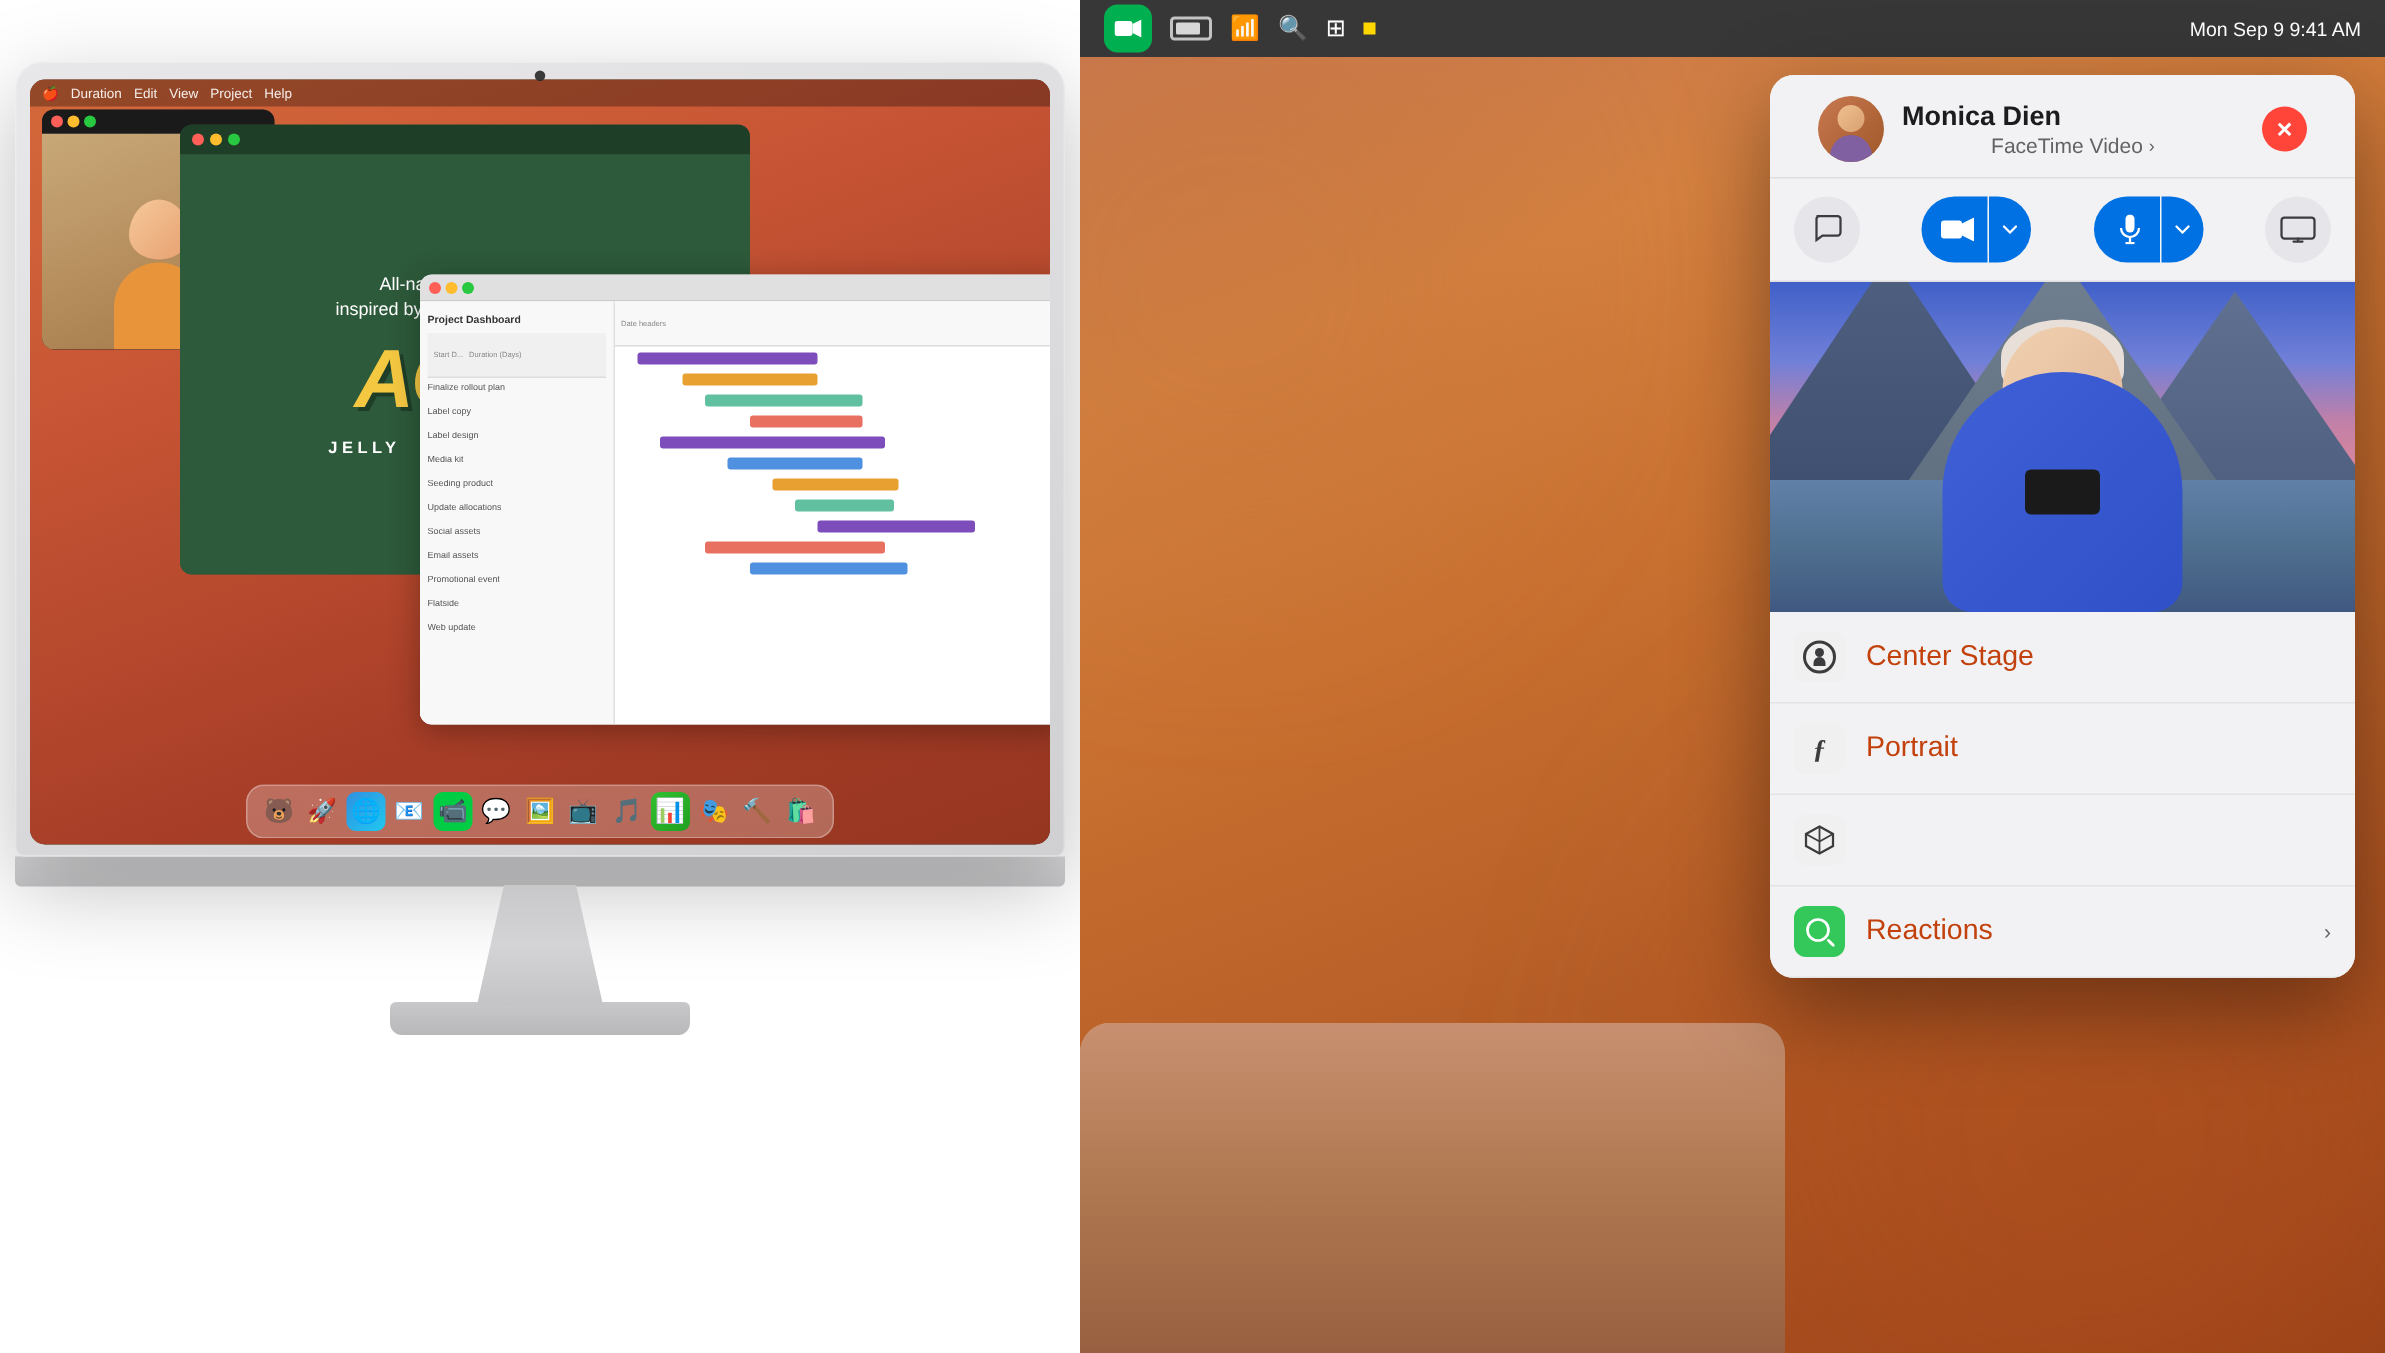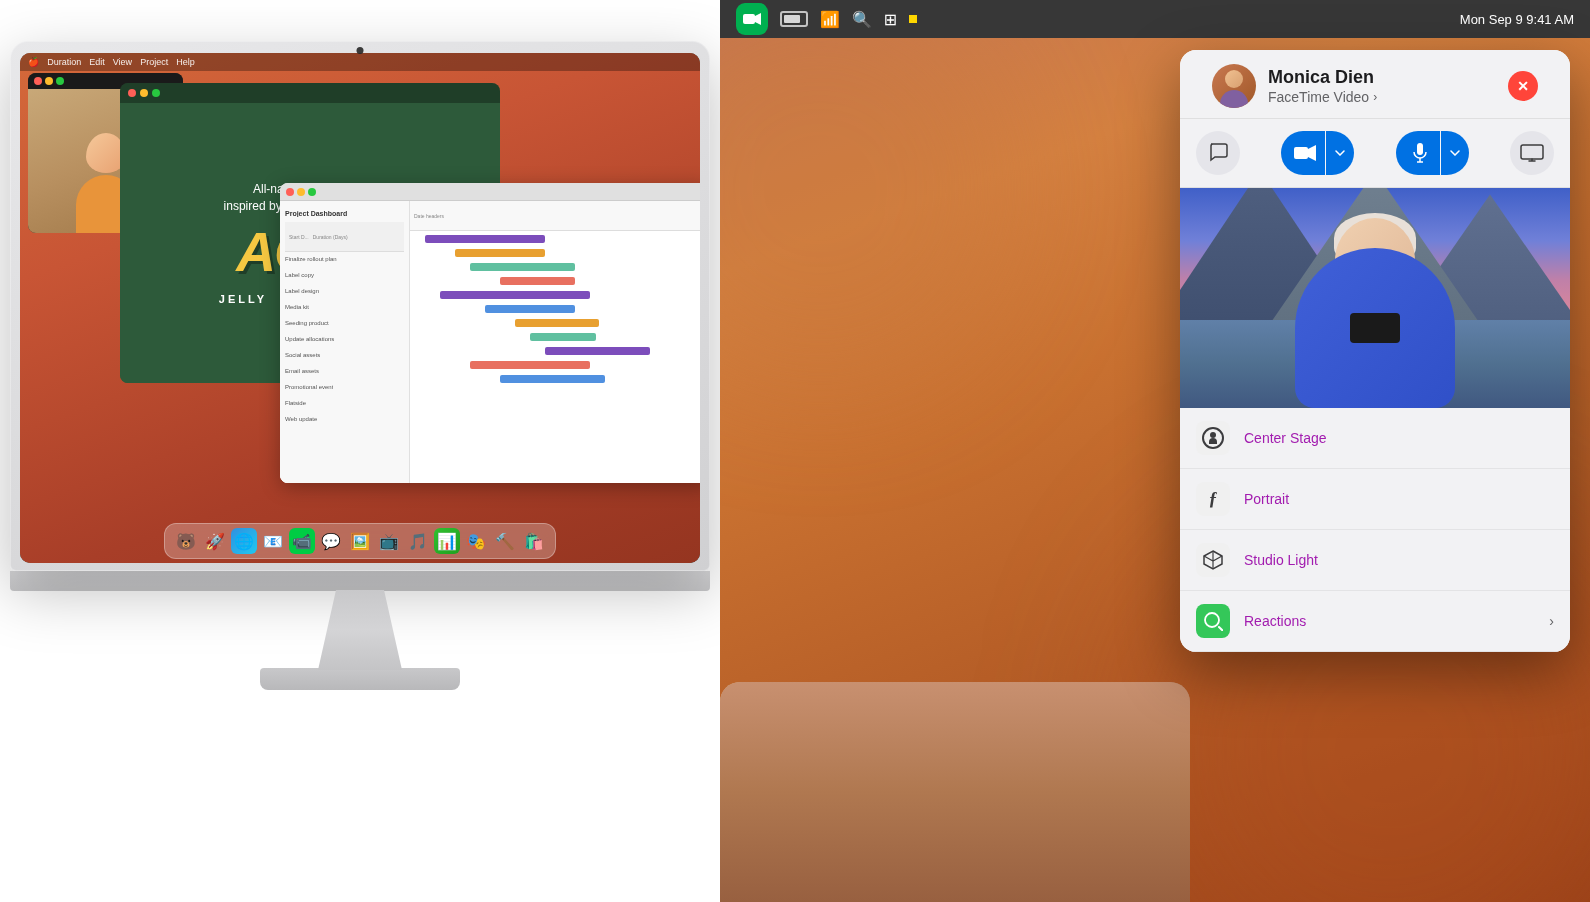--- a/index.html
+++ b/index.html
@@ -494,20 +494,21 @@
       color: #1c1c1e;
       line-height: 1.2;
     }
 
     .caller-app {
       font-size: 14px;
       color: #636366;
       display: flex;
       align-items: center;
       gap: 4px;
+      justify-content: center;
     }
 
     .facetime-chevron {
       color: #636366;
       font-size: 12px;
     }
 
     .close-btn {
       width: 30px;
       height: 30px;
@@ -828,22 +829,22 @@
 
     .icon-reactions {
       background: #34c759;
     }
 
     .icon-background {
       background: #34c759;
     }
 
     .menu-label {
-      font-size: 14px;
-      color: #a21caf;
+      font-size: 19px;
+      color: #c2410c;
       font-weight: 400;
       flex: 1;
     }
 
     .menu-chevron {
       color: #636366;
       font-size: 14px;
     }
 
     .menu-thumb {
@@ -1305,21 +1306,20 @@
           <span class="menu-label">Portrait</span>
         </div>
 
         <div class="menu-item">
           <div class="menu-icon icon-studio">
             <svg class="studio-cube" viewBox="0 0 22 22">
               <path d="M11 2L20 7v8L11 20 2 15V7z" fill="none" stroke="#3c3c3e" stroke-width="1.5"></path>
               <path d="M11 2v18M2 7l9 5 9-5" stroke="#3c3c3e" stroke-width="1.2" fill="none"></path>
             </svg>
           </div>
-          <span class="menu-label">Studio Light</span>
         </div>
 
         <div class="menu-item">
           <div class="menu-icon icon-reactions">
             <svg width="20" height="20" viewBox="0 0 20 20">
               <circle cx="9" cy="9" r="7" fill="none" stroke="white" stroke-width="1.8"></circle>
               <line x1="16" y1="16" x2="20" y2="20" stroke="white" stroke-width="2" stroke-linecap="round"></line>
             </svg>
           </div>
           <span class="menu-label">Reactions</span>

